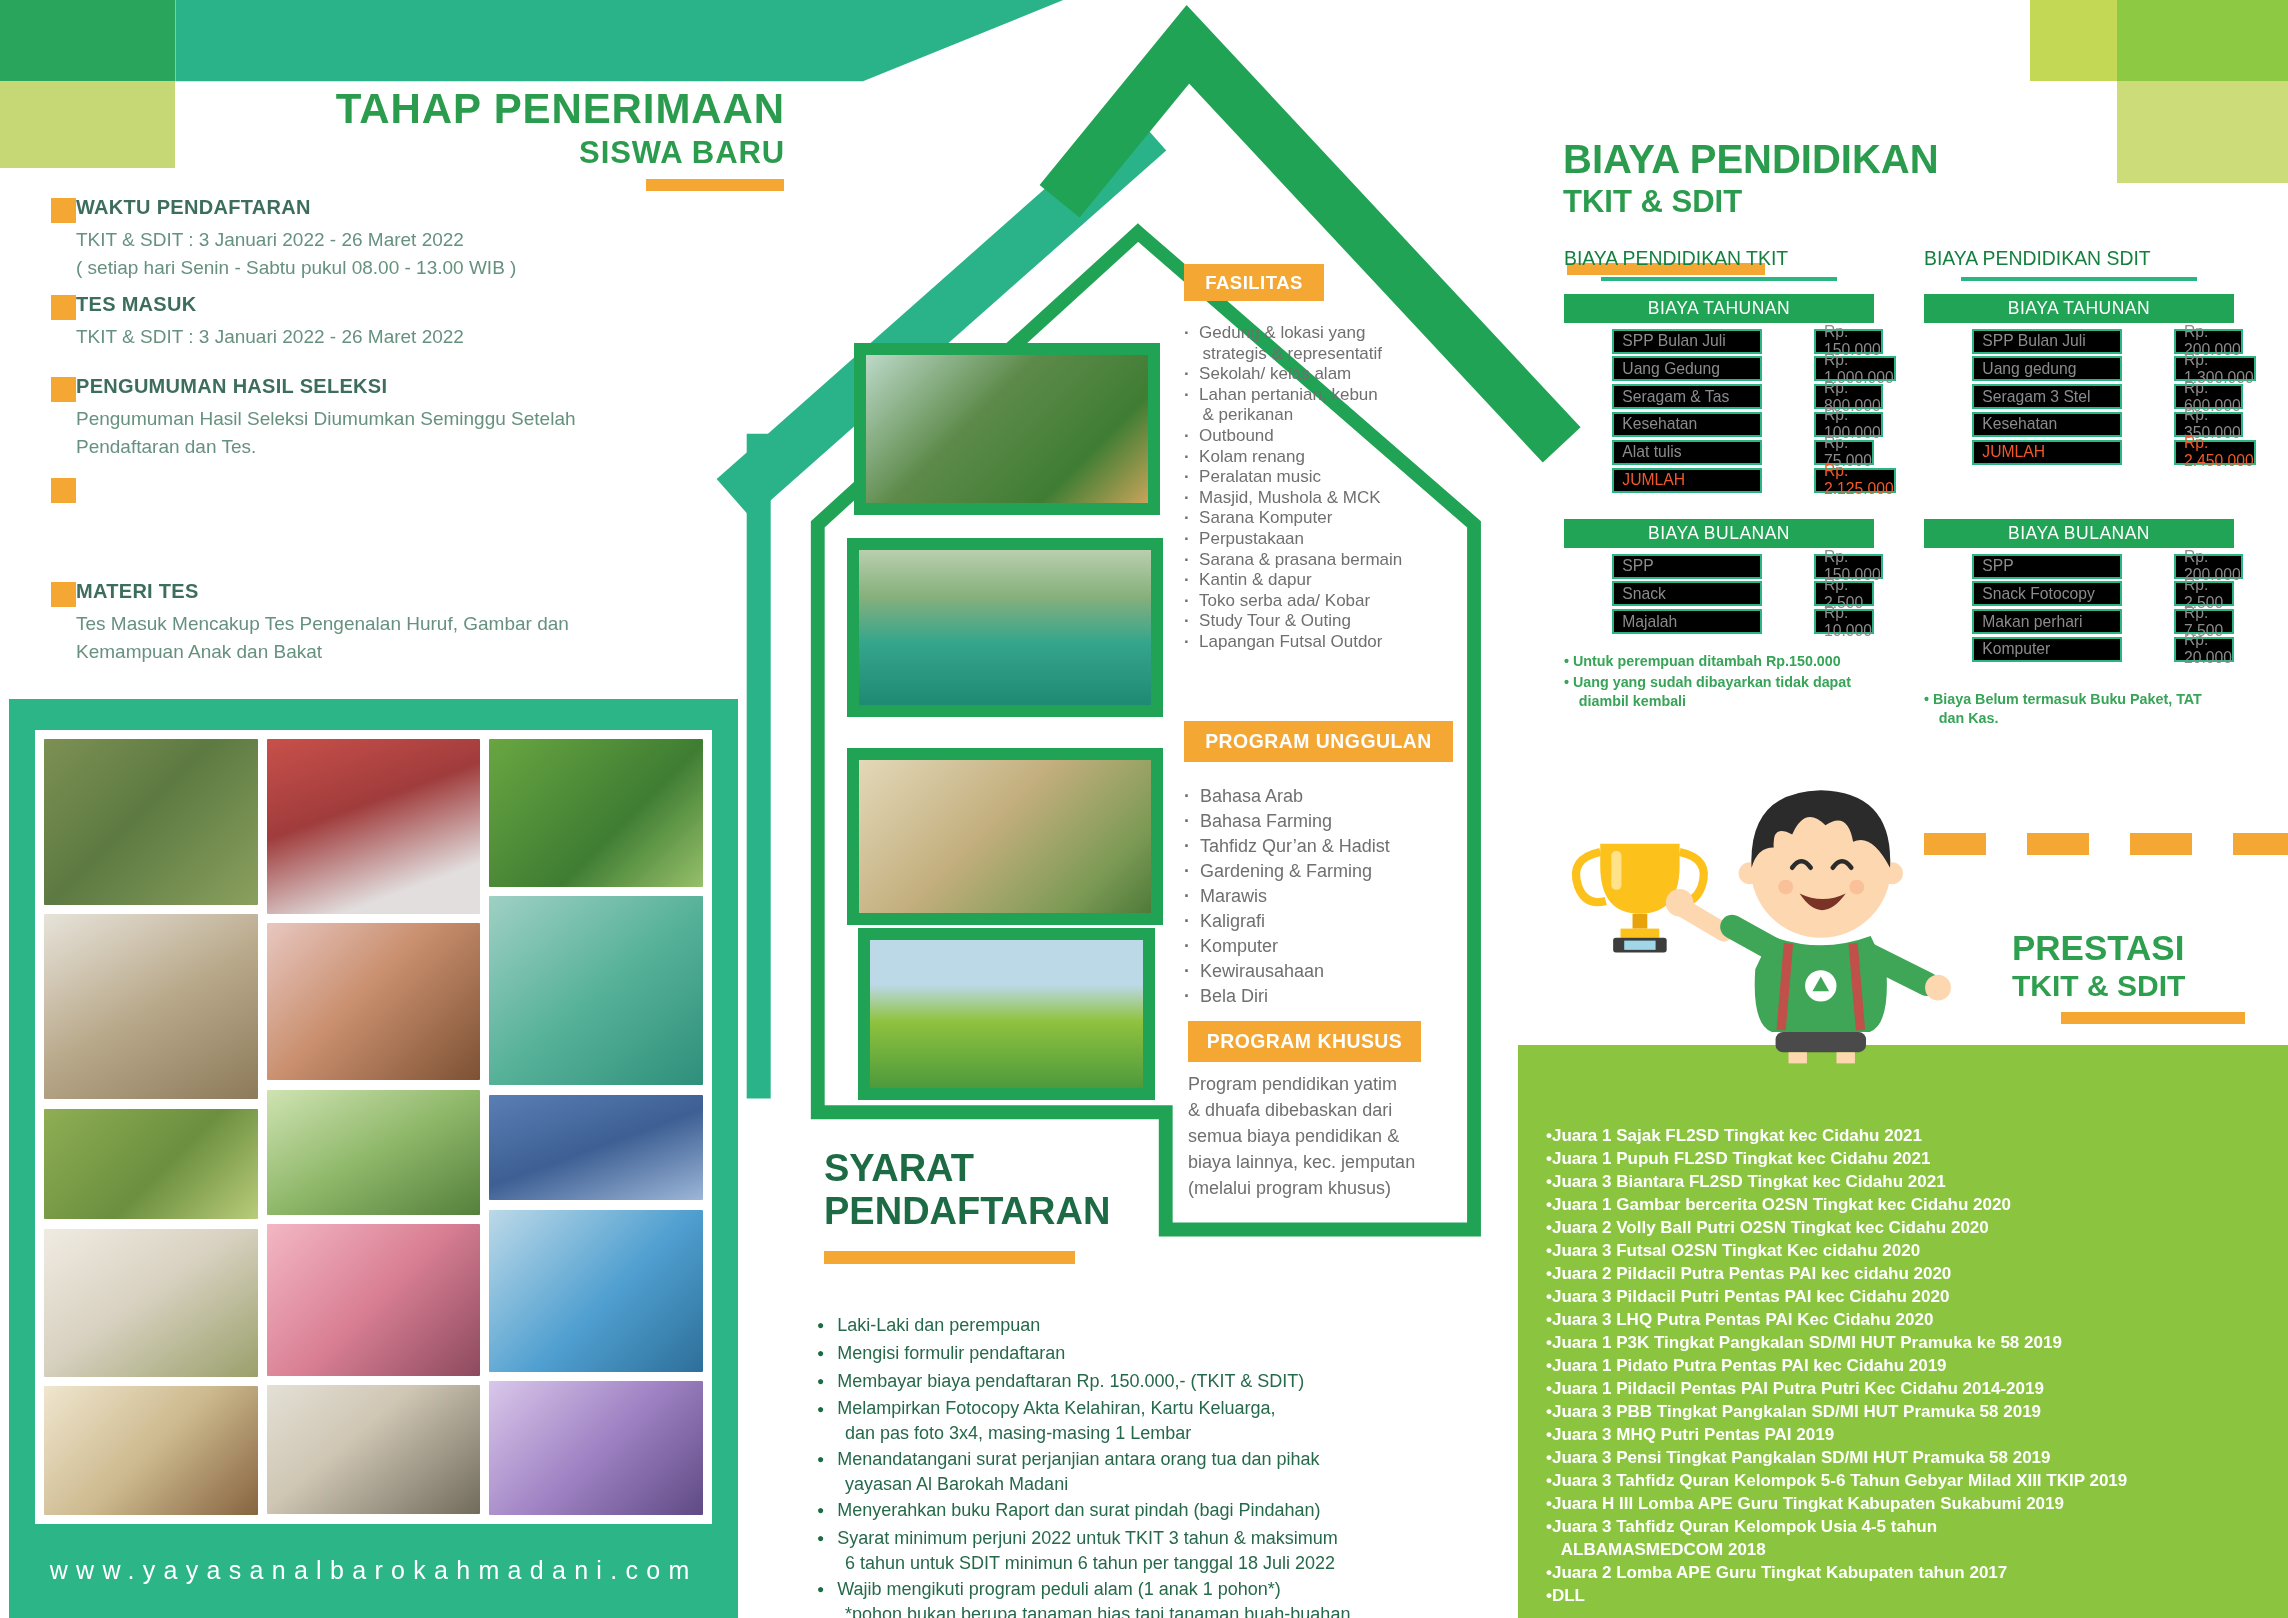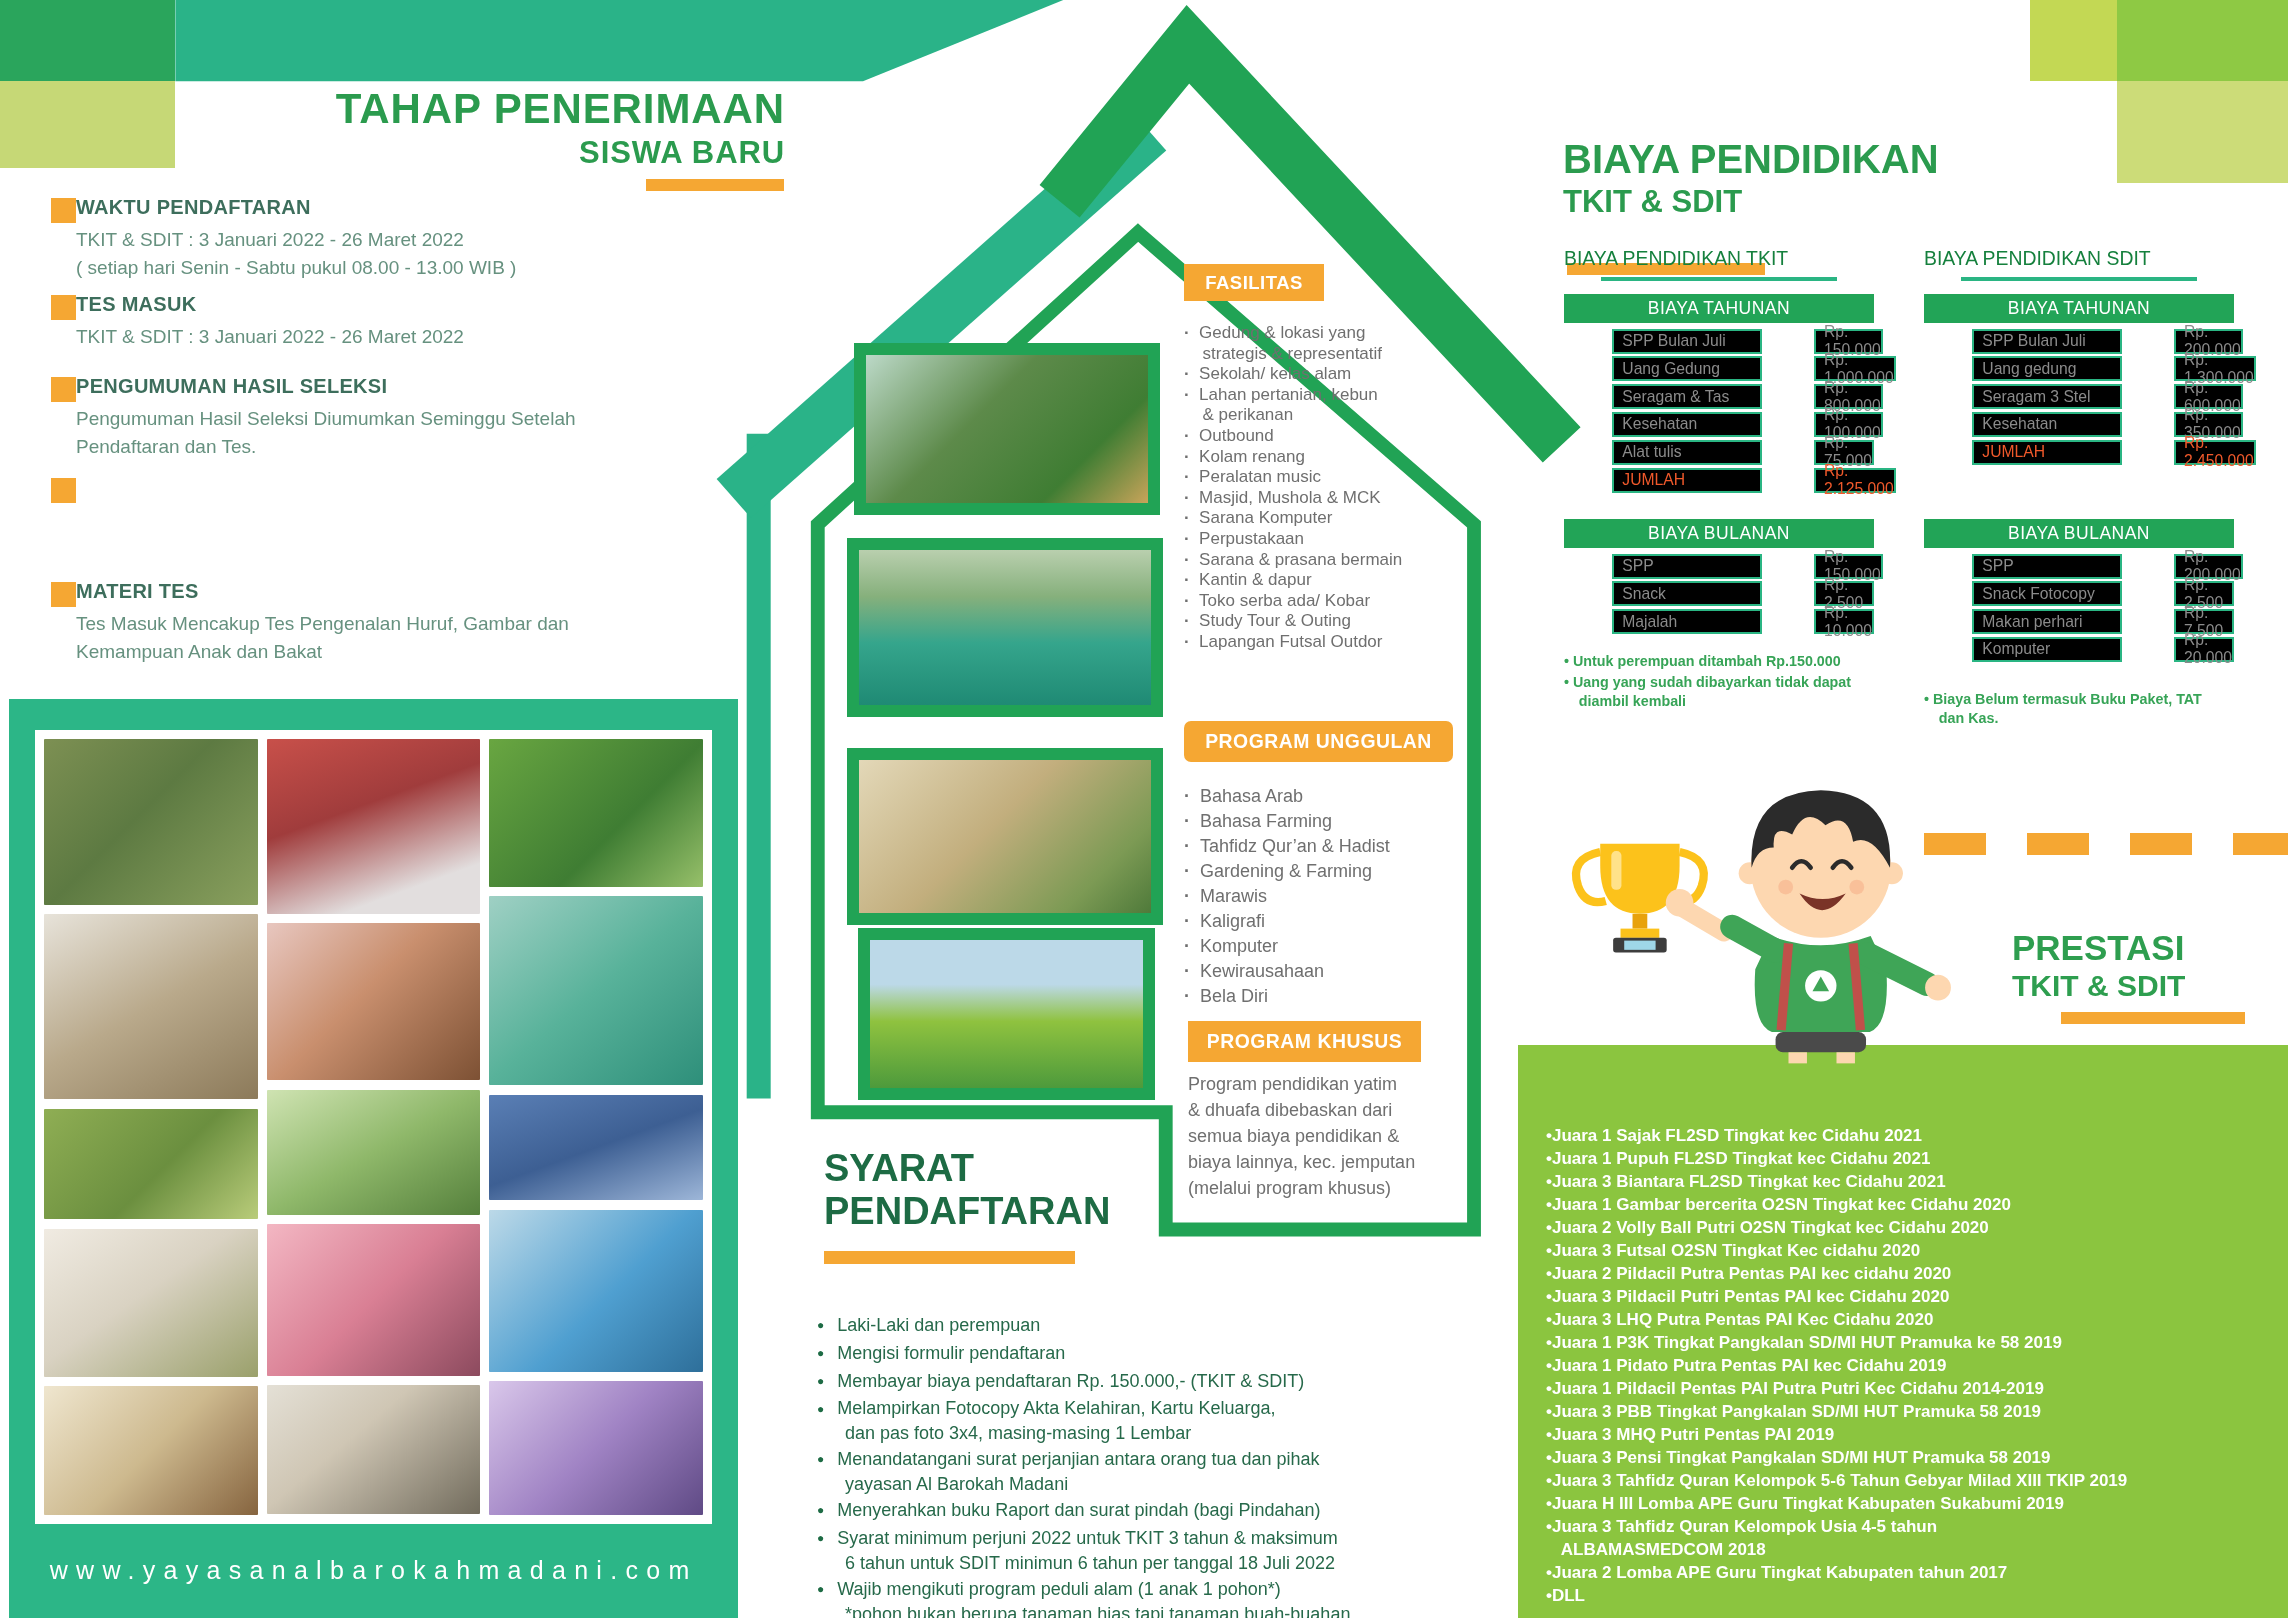--- a/index.html
+++ b/index.html
@@ -64,21 +64,21 @@
          background:linear-gradient(180deg,#b9cfae 0%,#86b07c 30%,#35a58c 60%,#1f8a74 100%); }
   .hp3 { left:847px; top:748px; width:316px; height:177px;
          background:linear-gradient(135deg,#e3d8b8 0%,#c2ae7d 45%,#7c9a54 80%,#4f7a3a 100%); }
   .hp4 { left:858px; top:928px; width:297px; height:172px;
          background:linear-gradient(180deg,#bcd9e8 0%,#bcd9e8 30%,#8fc23f 55%,#4d9a3c 100%); }
 
   
   .tag { background:#f5a733; color:#ffffff; font-weight:bold; text-align:center;
          display:flex; align-items:center; justify-content:center; letter-spacing:0.5px; }
   .tag-fasilitas { left:1184px; top:264px; width:140px; height:37px; font-size:18.5px; }
-  .tag-unggulan  { left:1184px; top:721px; width:269px; height:41px; font-size:19.4px;border-radius:7px; }
+  .tag-unggulan  { left:1184px; top:721px; width:269px; height:41px; font-size:19.4px; }
   .tag-khusus    { left:1188px; top:1021px; width:233px; height:41px; font-size:19.4px; }
 
   .dotlist { color:#6f6f6f; }
   .dotlist .li { white-space:pre-line; padding-left:18.5px; text-indent:-18.5px; position:relative; }
   .dotlist .li::before { content:"\00B7\00A0\00A0"; font-weight:bold; color:#6f6f6f; }
   .list-fasilitas { left:1184px; top:323px; width:293px; font-size:17px; line-height:20.6px; }
   .list-unggulan  { left:1184px; top:784px; width:305px; font-size:18px; line-height:25px; }
   .khusus-body { left:1188px; top:1071px; width:310px; font-size:18px; line-height:26px;
                  color:#6f6f6f; white-space:pre-line; }
 

